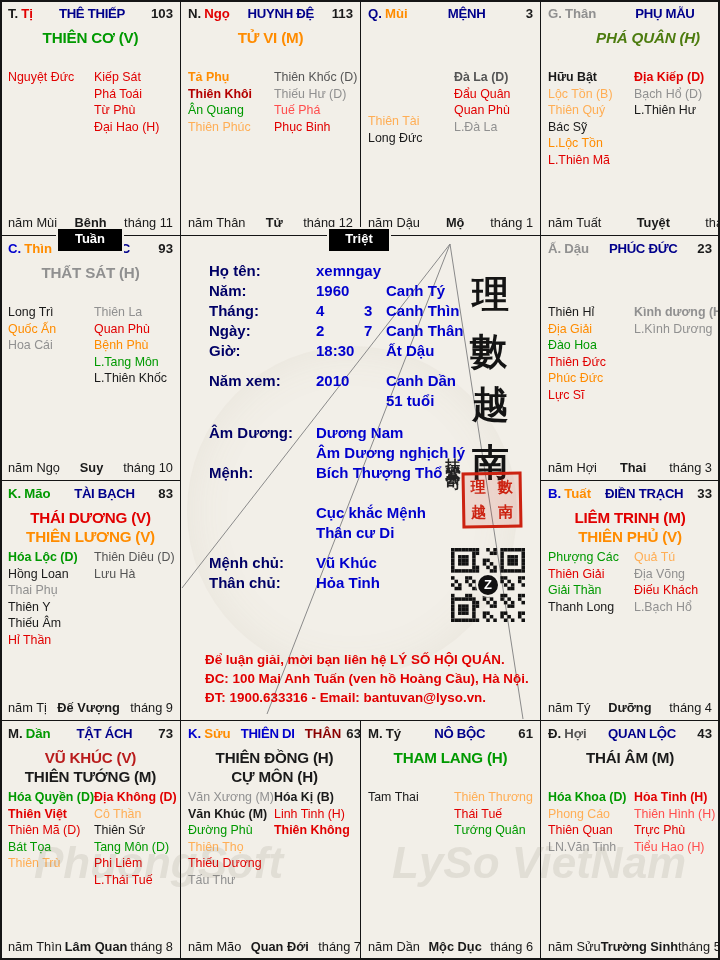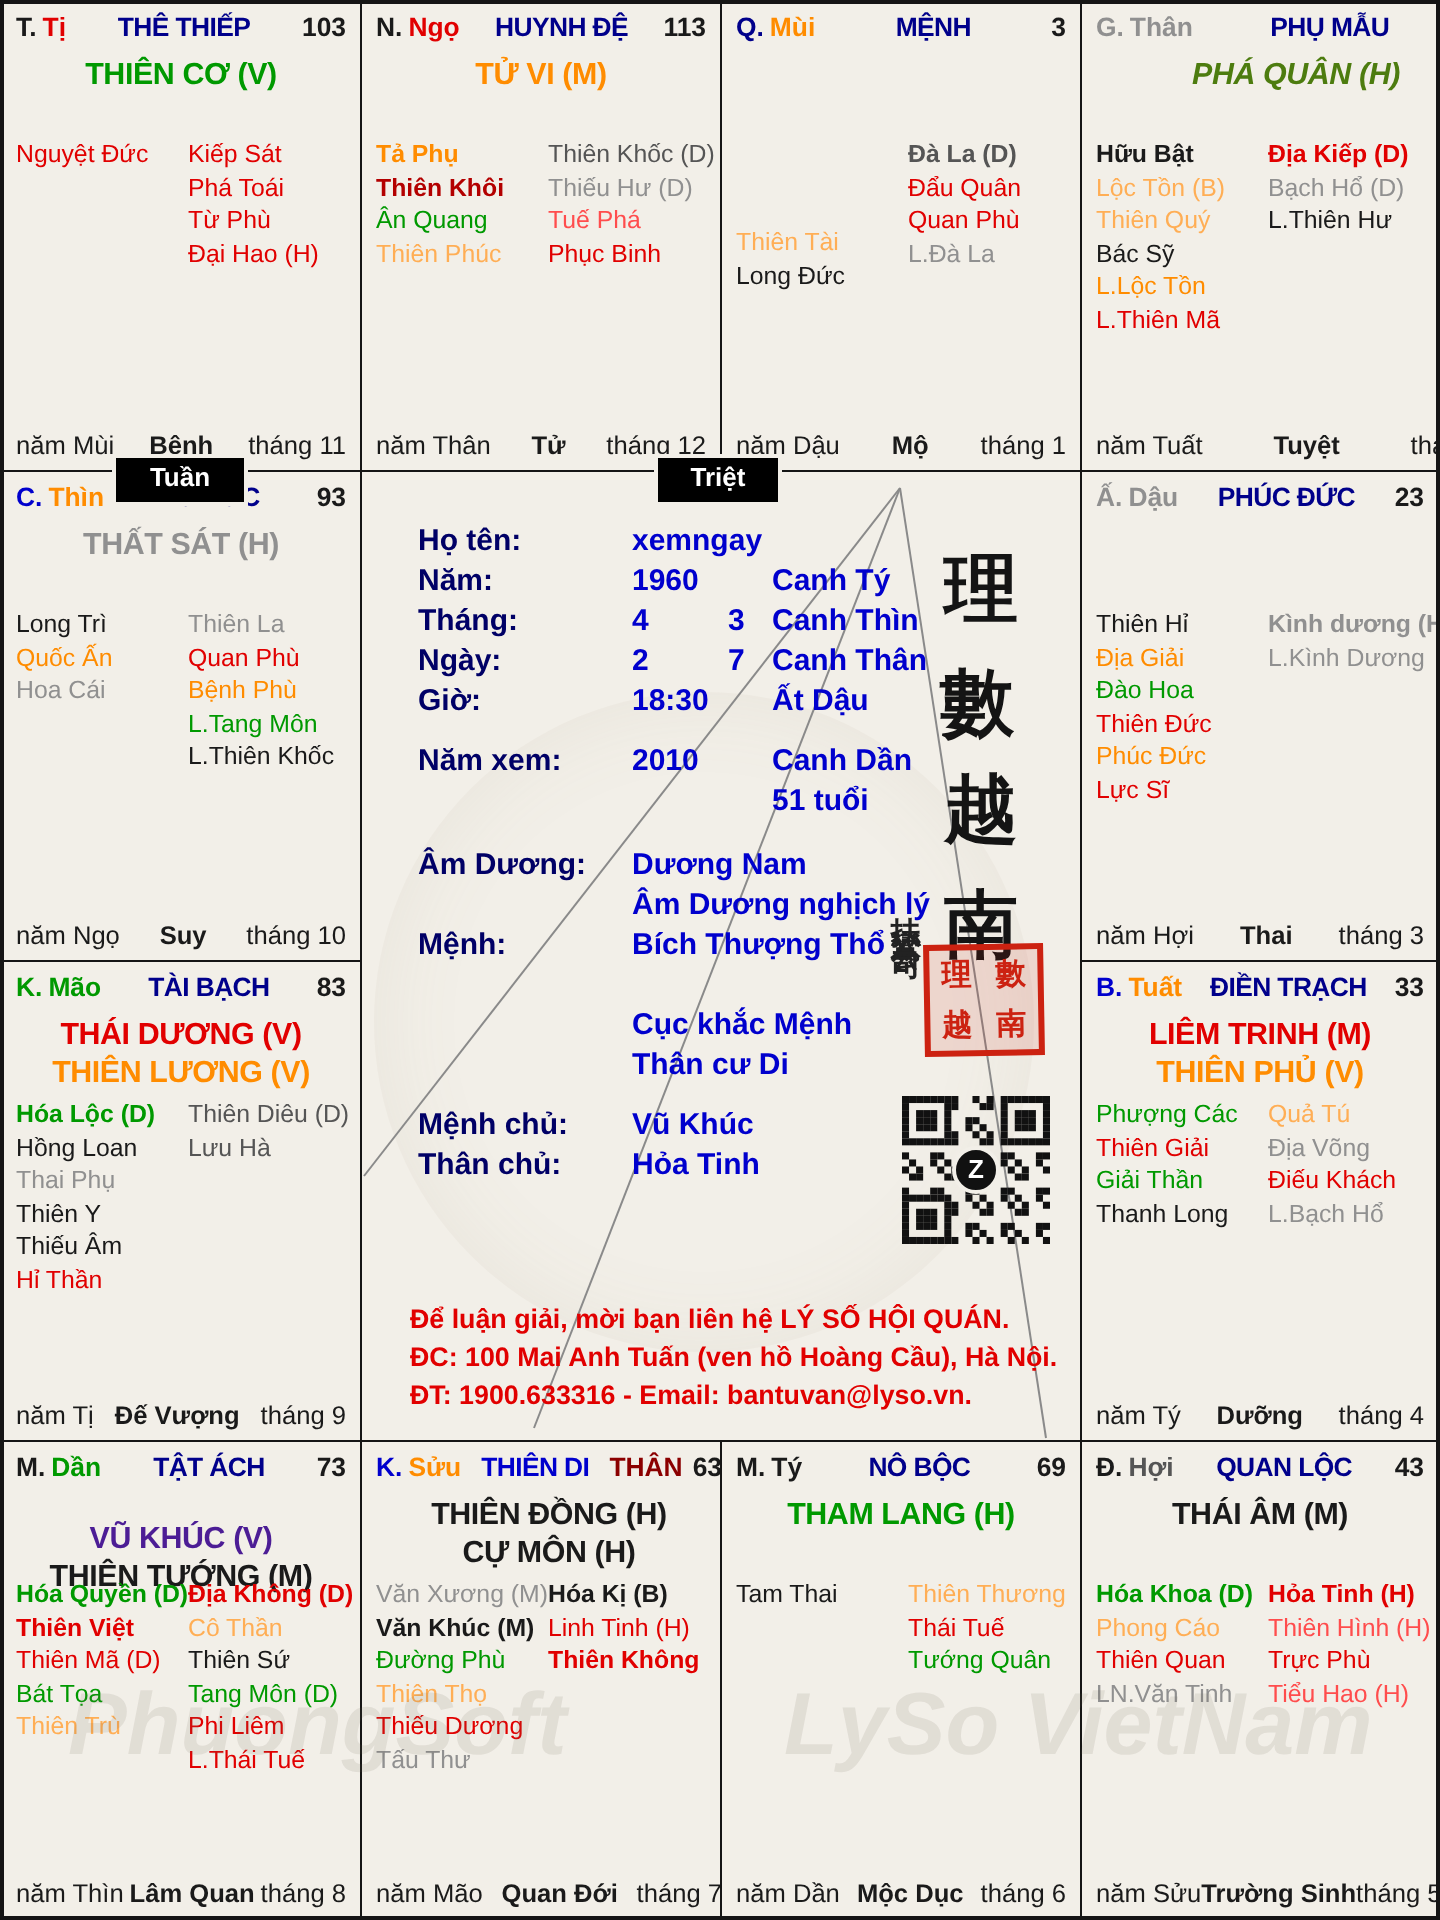--- a/index.html
+++ b/index.html
@@ -279,21 +279,21 @@
     </div>
   </div>
 
   <div class="cell" style="left:0;top:720px;width:181px;height:240px">
     <div class="phead">
       <span class="stem"><b style="color: rgb(26, 26, 26);">M.</b><b class="br" style="color: rgb(0, 153, 0);">Dần</b></span>
       <span class="pname" style="color: rgb(0, 0, 139);">TẬT ÁCH</span>
       <span class="age">73</span>
     </div>
     <div class="mains">
-        <div class="sline" style="color: #4c1d95; margin-top: 12px;">VŨ KHÚC (V)</div>
+        <div class="sline" style="color: #b91c1c;">VŨ KHÚC (V)</div>
         <div class="sline" style="color: rgb(26, 26, 26);">THIÊN TƯỚNG (M)</div>
       </div>
     <div class="colL">
         <div class="sline b" style="color: rgb(0, 153, 0);">Hóa Quyền (D)</div>
         <div class="sline b" style="color: rgb(225, 0, 0);">Thiên Việt</div>
         <div class="sline" style="color: rgb(225, 0, 0);">Thiên Mã (D)</div>
         <div class="sline" style="color: rgb(0, 153, 0);">Bát Tọa</div>
         <div class="sline" style="color: rgb(255, 174, 85);">Thiên Trù</div>
       </div>
     <div class="colR">
@@ -339,21 +339,21 @@
       <span>năm Mão</span>
       <b>Quan Đới</b>
       <span>tháng 7</span>
     </div>
   </div>
 
   <div class="cell" style="left:360px;top:720px;width:181px;height:240px">
     <div class="phead">
       <span class="stem"><b style="color: rgb(26, 26, 26);">M.</b><b class="br" style="color: rgb(26, 26, 26);">Tý</b></span>
       <span class="pname" style="color: rgb(0, 0, 139);">NÔ BỘC</span>
-      <span class="age">69</span>
+      <span class="age">61</span>
     </div>
     <div class="mains">
         <div class="sline" style="color: rgb(0, 153, 0);">THAM LANG (H)</div>
       </div>
     <div class="colL">
         <div class="sline" style="color: rgb(26, 26, 26);">Tam Thai</div>
       </div>
     <div class="colR">
         <div class="sline" style="color: rgb(255, 174, 85);">Thiên Thương</div>
         <div class="sline" style="color: rgb(225, 0, 0);">Thái Tuế</div>

